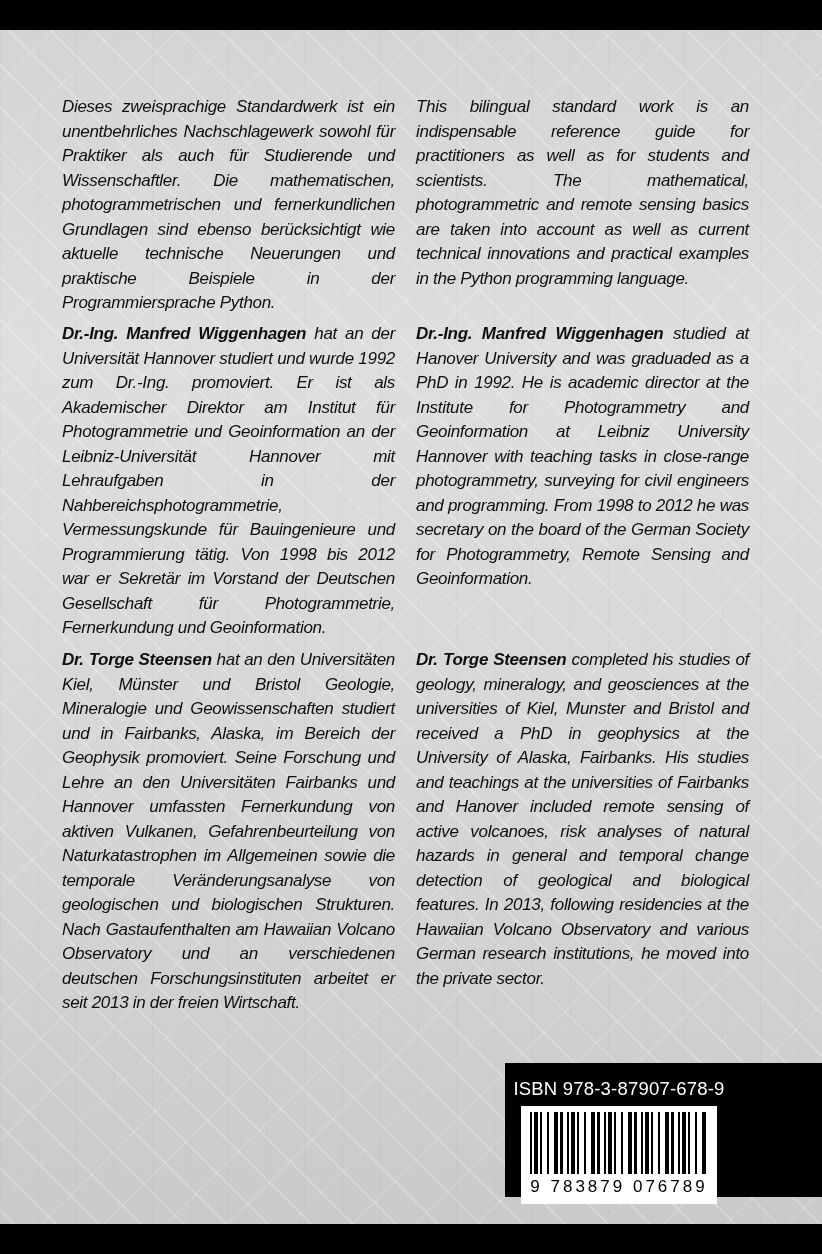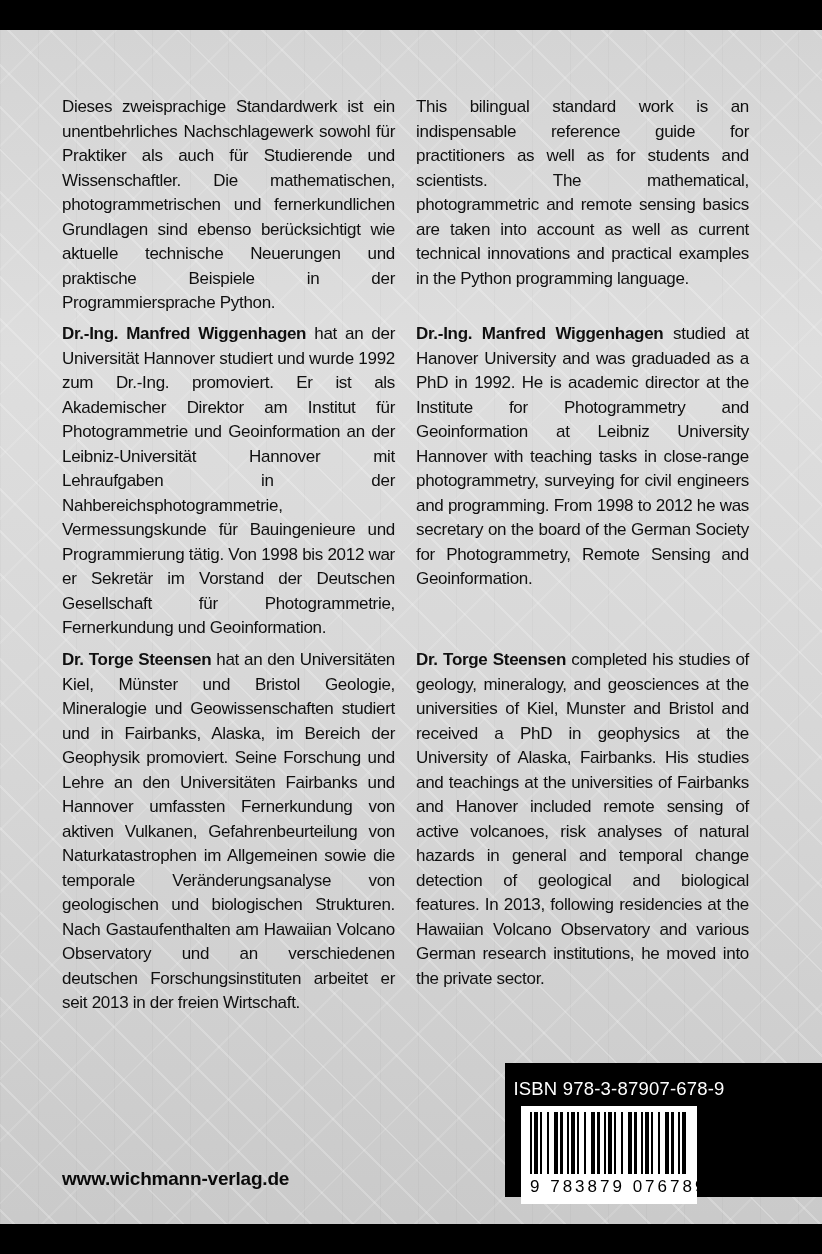--- a/index.html
+++ b/index.html
@@ -26,20 +26,21 @@
 
   .para{
     position:absolute;
     width:333px;
     margin:0;
     font-size:17px;
     line-height:24.5px;
     letter-spacing:-0.3px;
     text-align:justify;
     hyphens:auto;
+    font-style:italic;
     -webkit-hyphens:auto;
   }
   .col-left{left:62px;}
   .col-right{left:416px;}
   .para b{font-weight:bold;}
 
   .website{
     position:absolute;
     left:62px;top:1168px;
     font-size:19px;font-weight:bold;
@@ -61,21 +62,21 @@
   }
   .isbn-label{
     padding-top:14px;
     font-size:18.5px;
     letter-spacing:0.2px;
     line-height:24px;
     white-space:nowrap;
   }
   .barcode-box{
     margin-top:5px;
-    width:176px;
+    width:196px;
     margin-left:8px;
     height:98px;
     background:#fff;
     box-sizing:border-box;
     padding:6px 9px 0 9px;
   }
   .bars{
     height:62px;
     background-image:repeating-linear-gradient(90deg,
       #000 0 2px, #fff 2px 4px,
@@ -118,14 +119,13 @@
   <div class="isbn">
     <div class="isbn-inner">
       <div class="isbn-label">ISBN 978-3-87907-678-9</div>
       <div class="barcode-box">
         <div class="bars"></div>
         <div class="digits">9 783879 076789</div>
       </div>
     </div>
   </div>
 
-  <div class="website">www.wichmann-verlag.de</div>
 </div>
 
 </body></html>

